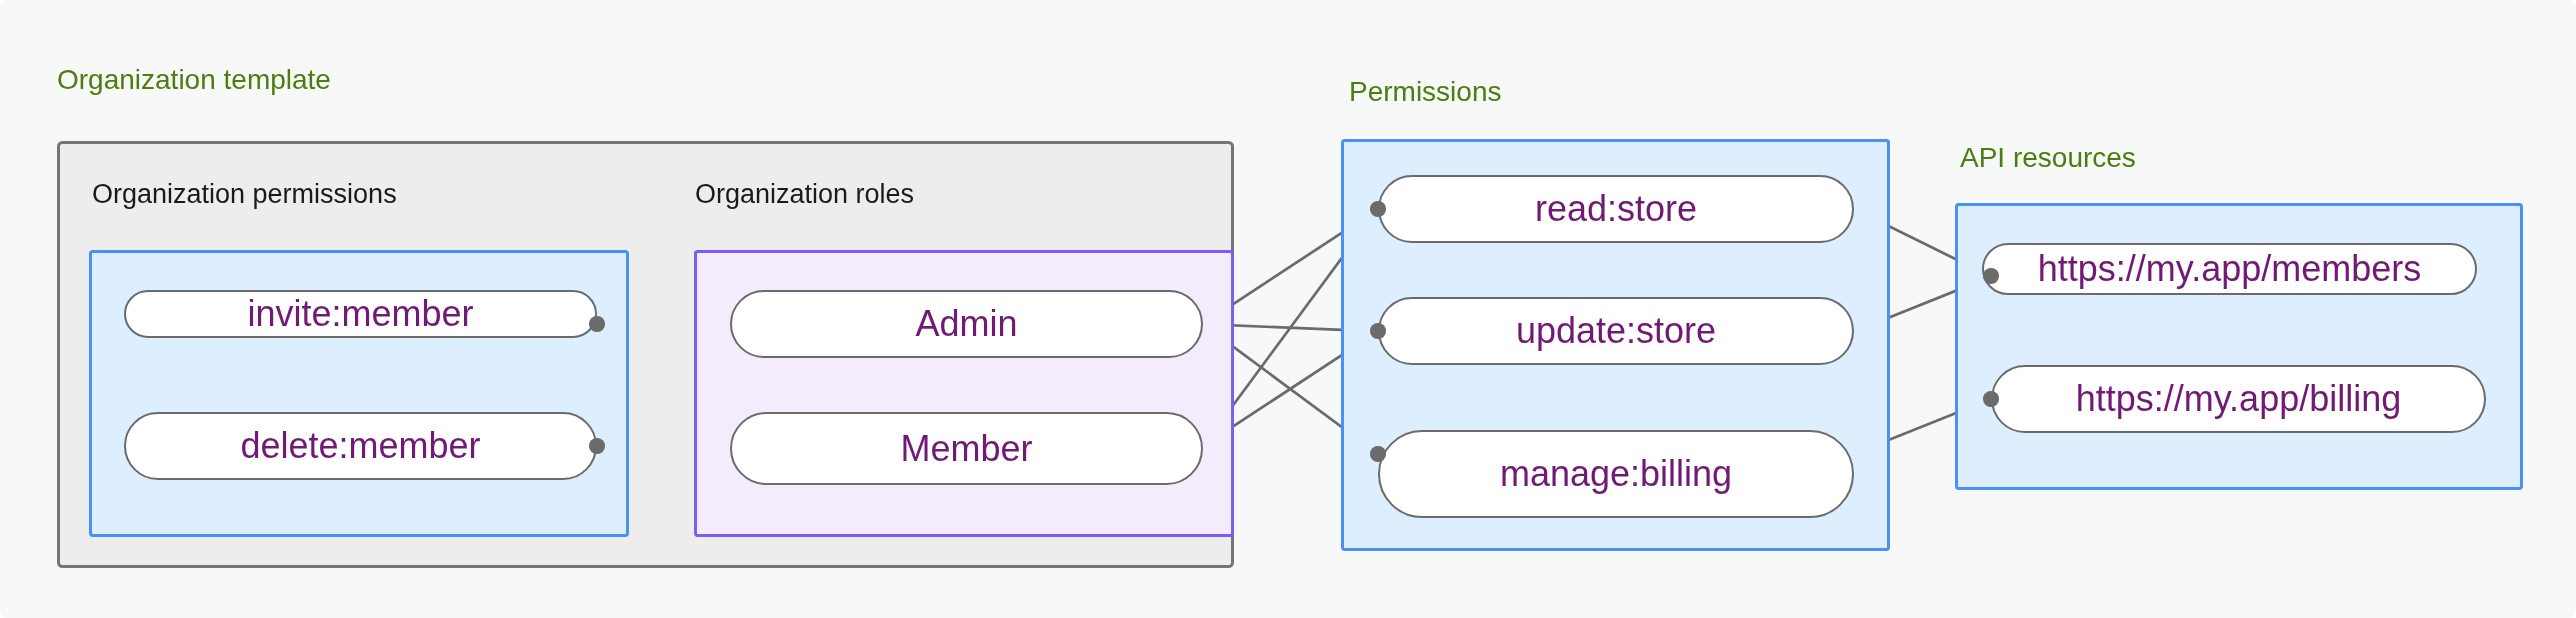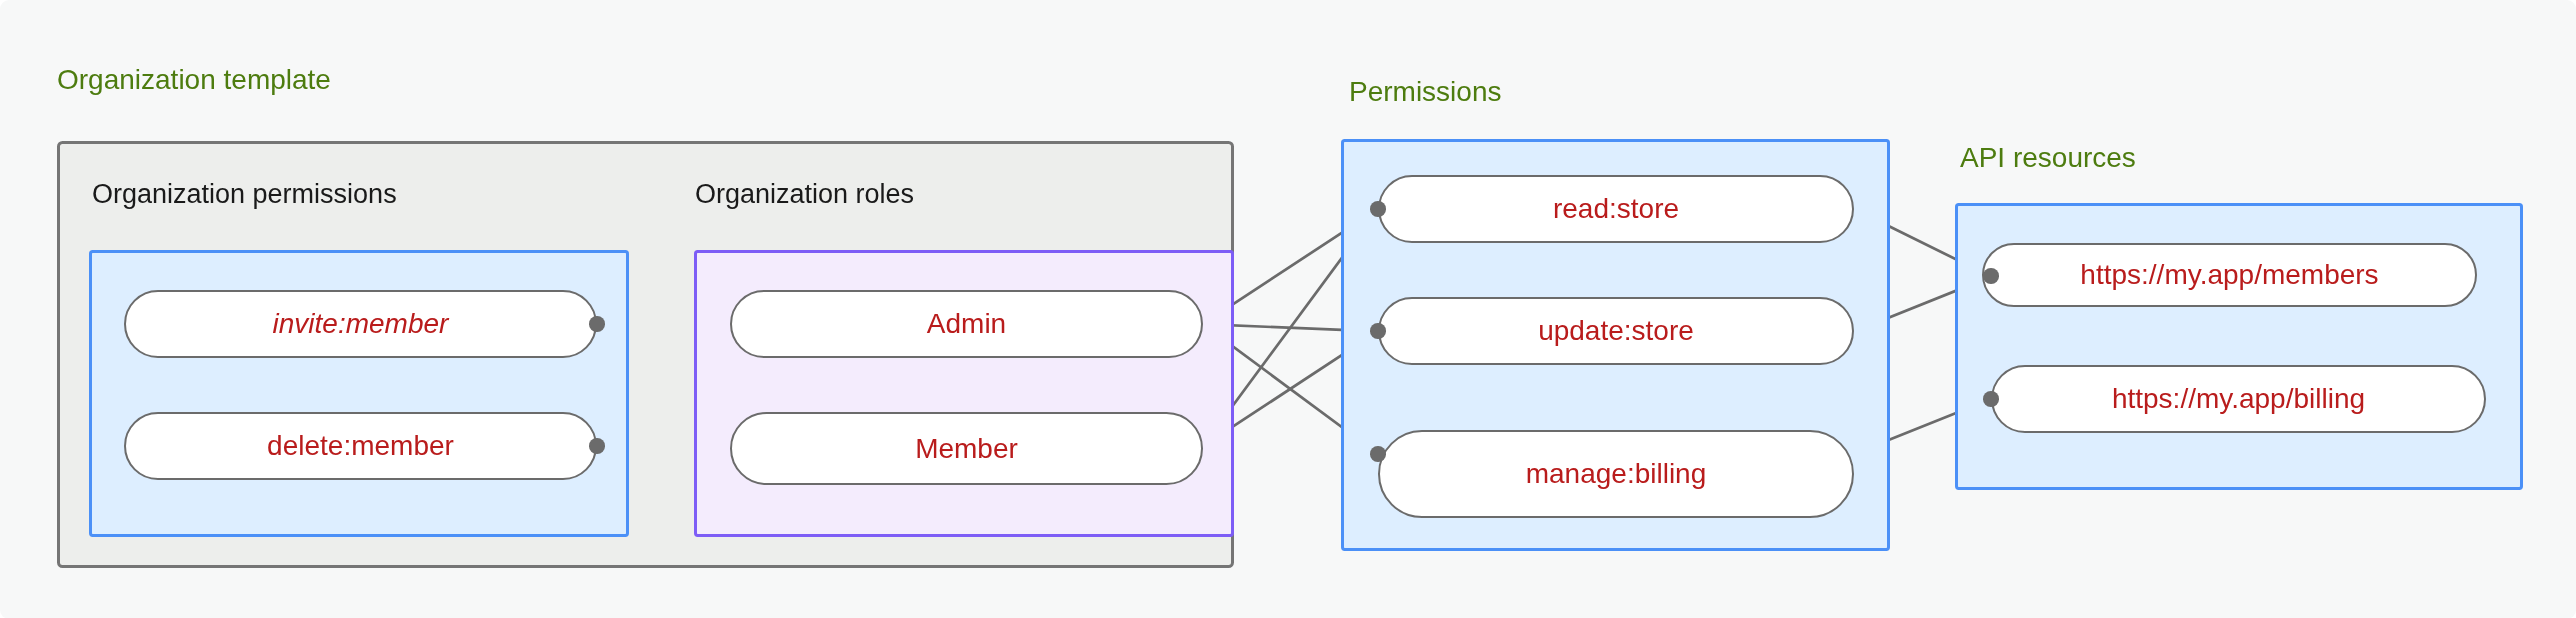--- a/index.html
+++ b/index.html
@@ -65,22 +65,22 @@
   }
   .pill {
     position: absolute;
     box-sizing: border-box;
     background: #ffffff;
     border: 2.7px solid #6b6b6b;
     border-radius: 912px;
     display: flex;
     align-items: center;
     justify-content: center;
-    color: #b91c1c;
-    font-size: 28px;
+    color: #701a75;
+    font-size: 36px;
     white-space: nowrap;
     z-index: 4;
   }
   .dot {
     position: absolute;
     width: 15.5px;
     height: 15.5px;
     margin-left: -7.8px;
     margin-top: -7.8px;
     border-radius: 50%;
@@ -120,35 +120,35 @@
   <div class="box box-purple" style="left: 694px; top: 250px; width: 540px; height: 287px;"></div>
 
   <div class="group-title" style="left: 1349px; top: 78px;">Permissions</div>
 
   <div class="box box-blue" style="left: 1341px; top: 139px; width: 549px; height: 412px;"></div>
 
   <div class="group-title" style="left: 1960px; top: 144px;">API resources</div>
 
   <div class="box box-blue" style="left: 1955px; top: 203px; width: 568px; height: 287px;"></div>
 
-  <div class="pill" style="left: 124px; top: 290px; width: 473px; height: 68px; font-style: italic;">invite:member</div>
+  <div class="pill" style="left: 124px; top: 290px; width: 473px; height: 48px;">invite:member</div>
 
   <div class="pill" style="left: 730px; top: 290px; width: 473px; height: 68px;">Admin</div>
 
   <div class="pill" style="left: 124px; top: 412px; width: 473px; height: 68px;">delete:member</div>
 
   <div class="pill" style="left: 730px; top: 412px; width: 473px; height: 73px;">Member</div>
 
   <div class="pill" style="left: 1378px; top: 175px; width: 476px; height: 68px;">read:store</div>
 
   <div class="pill" style="left: 1378px; top: 297px; width: 476px; height: 68px;">update:store</div>
 
   <div class="pill" style="left: 1378px; top: 420px; width: 476px; height: 88px; margin-top: 10px;">manage:billing</div>
 
-  <div class="pill" style="left: 1982px; top: 243px; width: 495px; height: 64px;">https://my.app/members</div>
+  <div class="pill" style="left: 1982px; top: 243px; width: 495px; height: 52px;">https://my.app/members</div>
 
   <div class="pill" style="left: 1991px; top: 365px; width: 495px; height: 68px;">https://my.app/billing</div>
 
 <div class="dot" style="left: 597px; top: 324px; background: rgb(107, 107, 107);"></div>
     <div class="dot" style="left: 597px; top: 446px; background: rgb(107, 107, 107);"></div>
     <div class="dot" style="left: 1378px; top: 209px; background: rgb(107, 107, 107);"></div>
     <div class="dot" style="left: 1378px; top: 331px; background: rgb(107, 107, 107);"></div>
     <div class="dot" style="left: 1378px; top: 454px; background: rgb(107, 107, 107);"></div>
     <div class="dot" style="left: 1991px; top: 276px; background: rgb(107, 107, 107);"></div>
     <div class="dot" style="left: 1991px; top: 399px; background: rgb(107, 107, 107);"></div>

